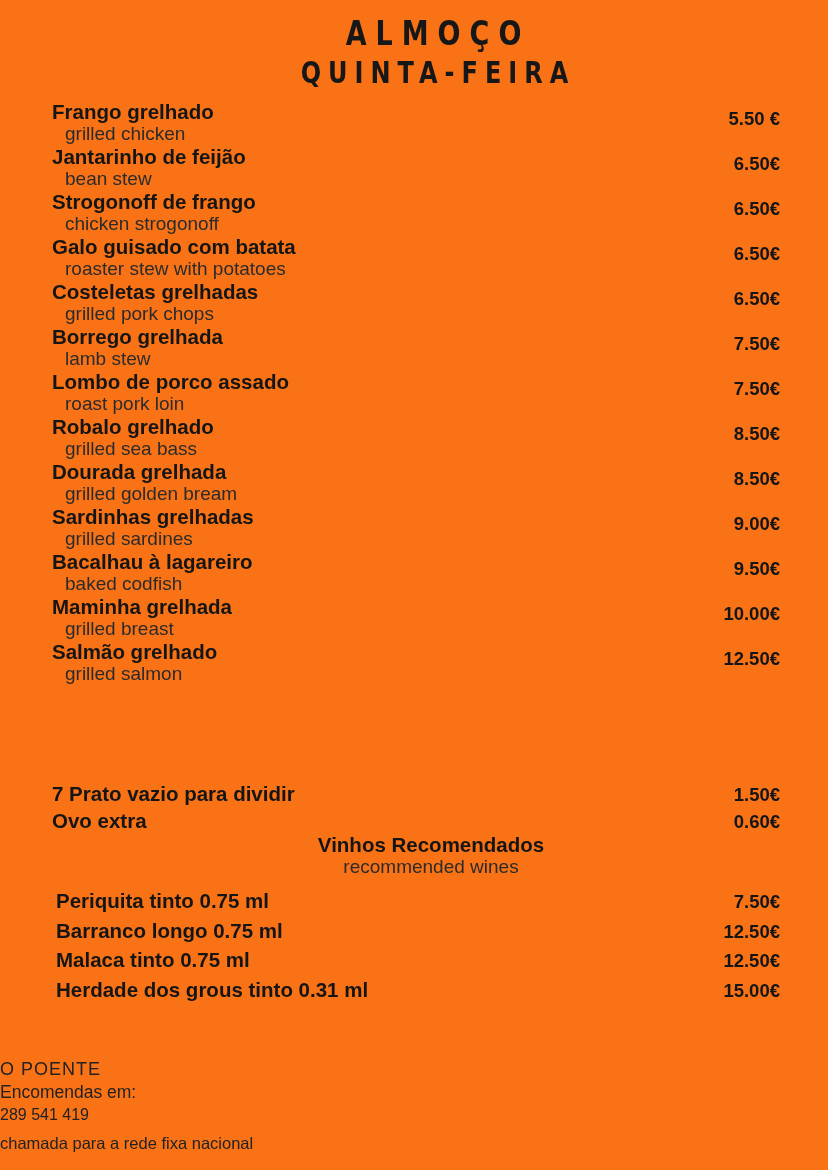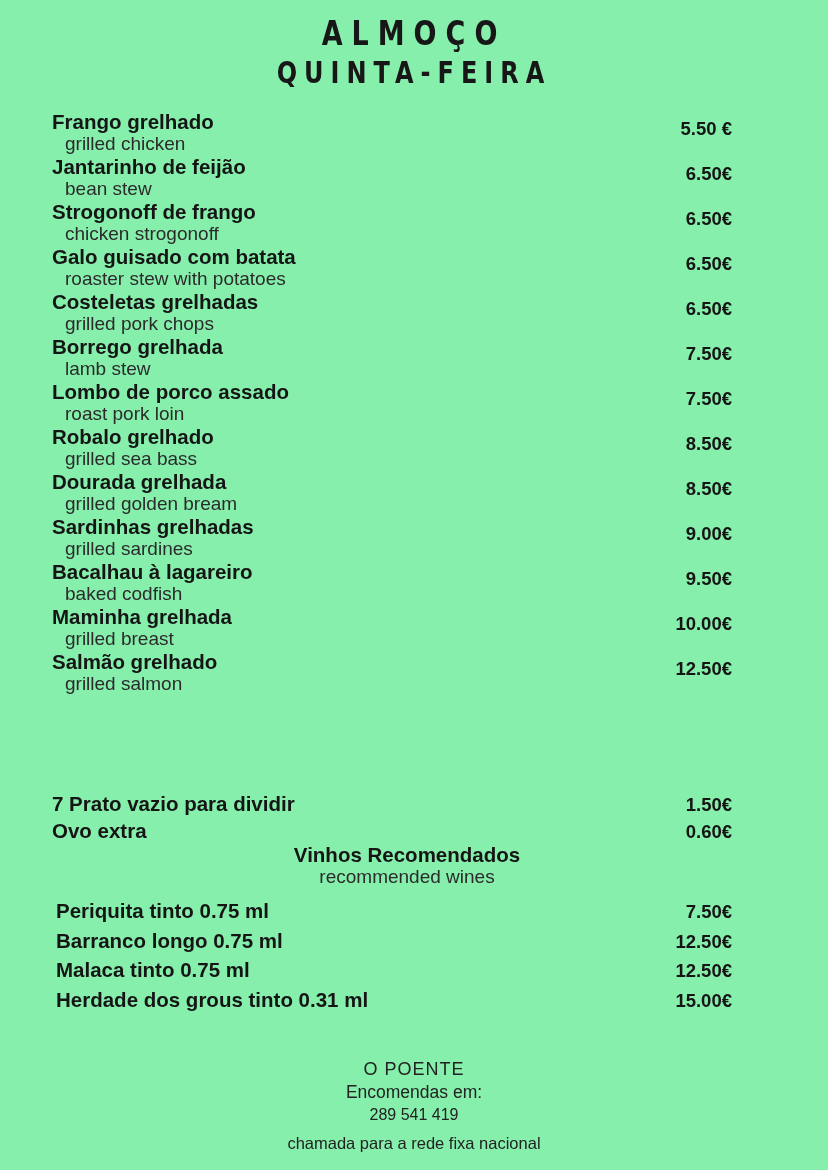--- a/index.html
+++ b/index.html
@@ -7,24 +7,24 @@
     padding: 0;
     background: #ffffff;
     font-family: "Liberation Sans", sans-serif;
     color: #1a1a1a;
   }
   .page {
     position: relative;
     width: 828px;
     height: 1170px;
     margin: 0 auto;
-    background: #86efac;
+    background: #f97316;
     overflow: hidden;
     box-sizing: border-box;
-    padding: 18px 96px 0 52px;
+    padding: 18px 48px 0 52px;
   }
   
   .header {
     text-align: center;
     margin-right: -44px; 
   }
   .title {
     font-family: "DejaVu Sans", sans-serif;
     font-size: 27px;
     font-weight: bold;
@@ -37,21 +37,21 @@
     font-family: "DejaVu Sans", sans-serif;
     font-size: 24px;
     font-weight: bold;
     letter-spacing: 7px;
     transform: scaleY(1.25);
     display: inline-block;
     margin-top: 10px;
     color: #171717;
   }
   
-  .menu-list { margin-top: 24px; }
+  .menu-list { margin-top: 14px; }
   .menu-item {
     display: flex;
     justify-content: space-between;
     align-items: flex-start;
     margin-bottom: 1px;
   }
   .item-text { flex: 1 1 auto; }
   .item-name {
     font-size: 20.5px;
     font-weight: bold;
@@ -127,21 +127,21 @@
     font-size: 18.5px;
     font-weight: bold;
     color: #151515;
   }
   
   .footer {
     position: absolute;
     left: 0;
     right: 0;
     bottom: 16px;
-    text-align: center;
+    text-align: left;
     color: #222222;
   }
   .footer-restaurant { font-size: 18px; letter-spacing: 1px; line-height: 24px; }
   .footer-orders { font-size: 17.5px; line-height: 23px; }
   .footer-phone { font-size: 16px; line-height: 22px; }
   .footer-note { font-size: 16.5px; line-height: 22px; margin-top: 6px; }
 </style>
 </head>
 <body>
 

